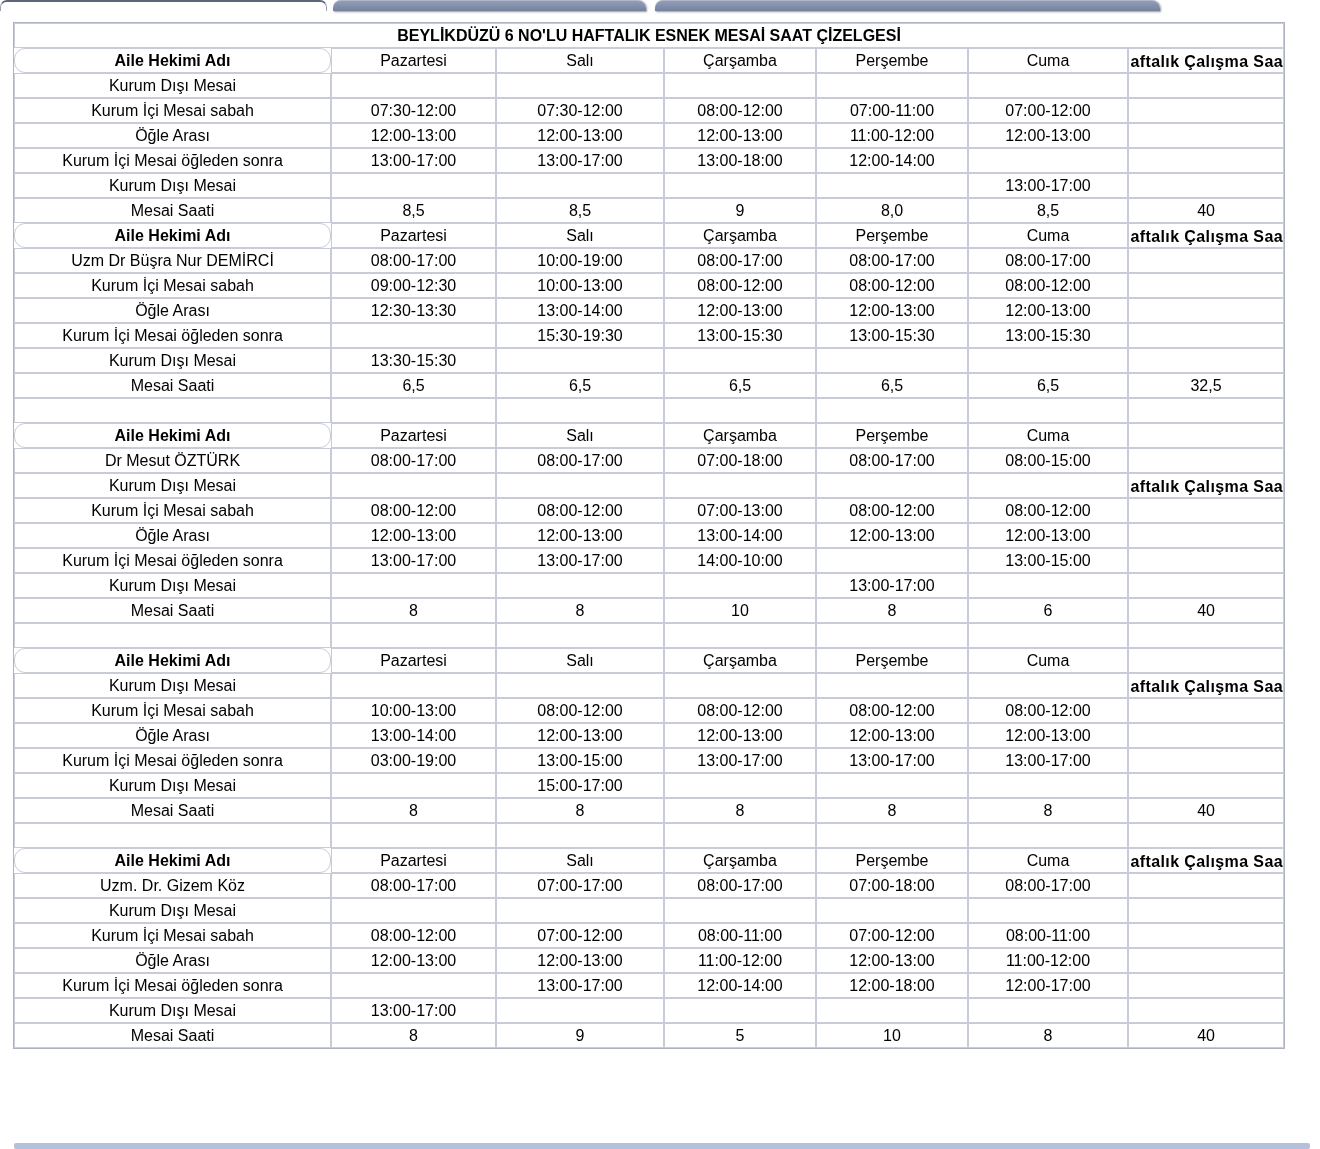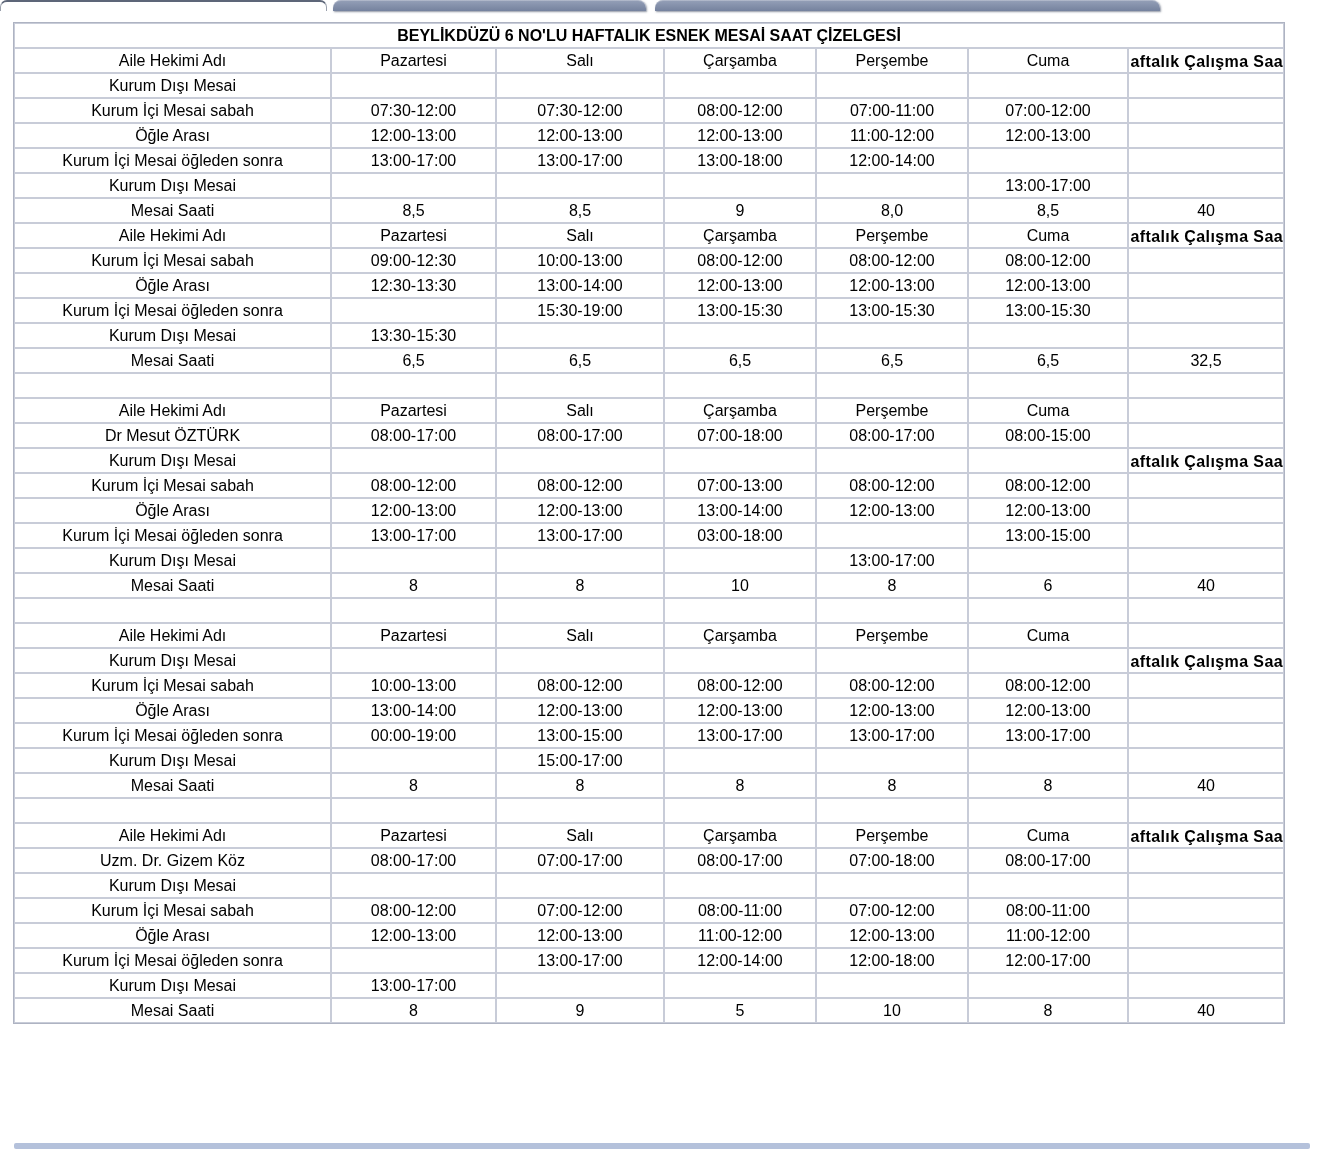--- a/index.html
+++ b/index.html
@@ -60,21 +60,21 @@
     white-space: nowrap;
     overflow: hidden;
   }
   td.title-cell {
     font-weight: bold;
     height: 20px;
     line-height: 20px;
     font-size: 16px;
     margin-top: 48px;
   }
-  td.hdr-name { font-weight: normal; }
+  td.hdr-name { font-weight: bold; border-radius: 11px; }
   td.weekly-holder {
     position: relative;
     overflow: visible;
   }
   .weekly-label {
     position: absolute;
     left: 50%;
     top: 50%;
     transform: translate(-50%, -50%);
     font-weight: bold;
@@ -187,41 +187,50 @@
         <td>Pazartesi</td>
         <td>Salı</td>
         <td>Çarşamba</td>
         <td>Perşembe</td>
         <td>Cuma</td>
         <td class="weekly-holder">
           <span class="weekly-label">Haftalık Çalışma Saati</span>
         </td>
       </tr>
       <tr>
+        <td>Uzm Dr Büşra Nur DEMİRCİ</td>
+        <td>08:00-17:00</td>
+        <td>10:00-19:00</td>
+        <td>08:00-17:00</td>
+        <td>08:00-17:00</td>
+        <td>08:00-17:00</td>
+        <td></td>
+      </tr>
+      <tr>
         <td>Kurum İçi Mesai sabah</td>
         <td>09:00-12:30</td>
         <td>10:00-13:00</td>
         <td>08:00-12:00</td>
         <td>08:00-12:00</td>
         <td>08:00-12:00</td>
         <td></td>
       </tr>
       <tr>
         <td>Öğle Arası</td>
         <td>12:30-13:30</td>
         <td>13:00-14:00</td>
         <td>12:00-13:00</td>
         <td>12:00-13:00</td>
         <td>12:00-13:00</td>
         <td></td>
       </tr>
       <tr>
         <td>Kurum İçi Mesai öğleden sonra</td>
         <td></td>
-        <td>15:30-19:00</td>
+        <td>15:30-19:30</td>
         <td>13:00-15:30</td>
         <td>13:00-15:30</td>
         <td>13:00-15:30</td>
         <td></td>
       </tr>
       <tr>
         <td>Kurum Dışı Mesai</td>
         <td>13:30-15:30</td>
         <td></td>
         <td></td>
@@ -291,21 +300,21 @@
         <td>12:00-13:00</td>
         <td>13:00-14:00</td>
         <td>12:00-13:00</td>
         <td>12:00-13:00</td>
         <td></td>
       </tr>
       <tr>
         <td>Kurum İçi Mesai öğleden sonra</td>
         <td>13:00-17:00</td>
         <td>13:00-17:00</td>
-        <td>03:00-18:00</td>
+        <td>14:00-10:00</td>
         <td></td>
         <td>13:00-15:00</td>
         <td></td>
       </tr>
       <tr>
         <td>Kurum Dışı Mesai</td>
         <td></td>
         <td></td>
         <td></td>
         <td>13:00-17:00</td>
@@ -363,21 +372,21 @@
         <td>Öğle Arası</td>
         <td>13:00-14:00</td>
         <td>12:00-13:00</td>
         <td>12:00-13:00</td>
         <td>12:00-13:00</td>
         <td>12:00-13:00</td>
         <td></td>
       </tr>
       <tr>
         <td>Kurum İçi Mesai öğleden sonra</td>
-        <td>00:00-19:00</td>
+        <td>03:00-19:00</td>
         <td>13:00-15:00</td>
         <td>13:00-17:00</td>
         <td>13:00-17:00</td>
         <td>13:00-17:00</td>
         <td></td>
       </tr>
       <tr>
         <td>Kurum Dışı Mesai</td>
         <td></td>
         <td>15:00-17:00</td>

